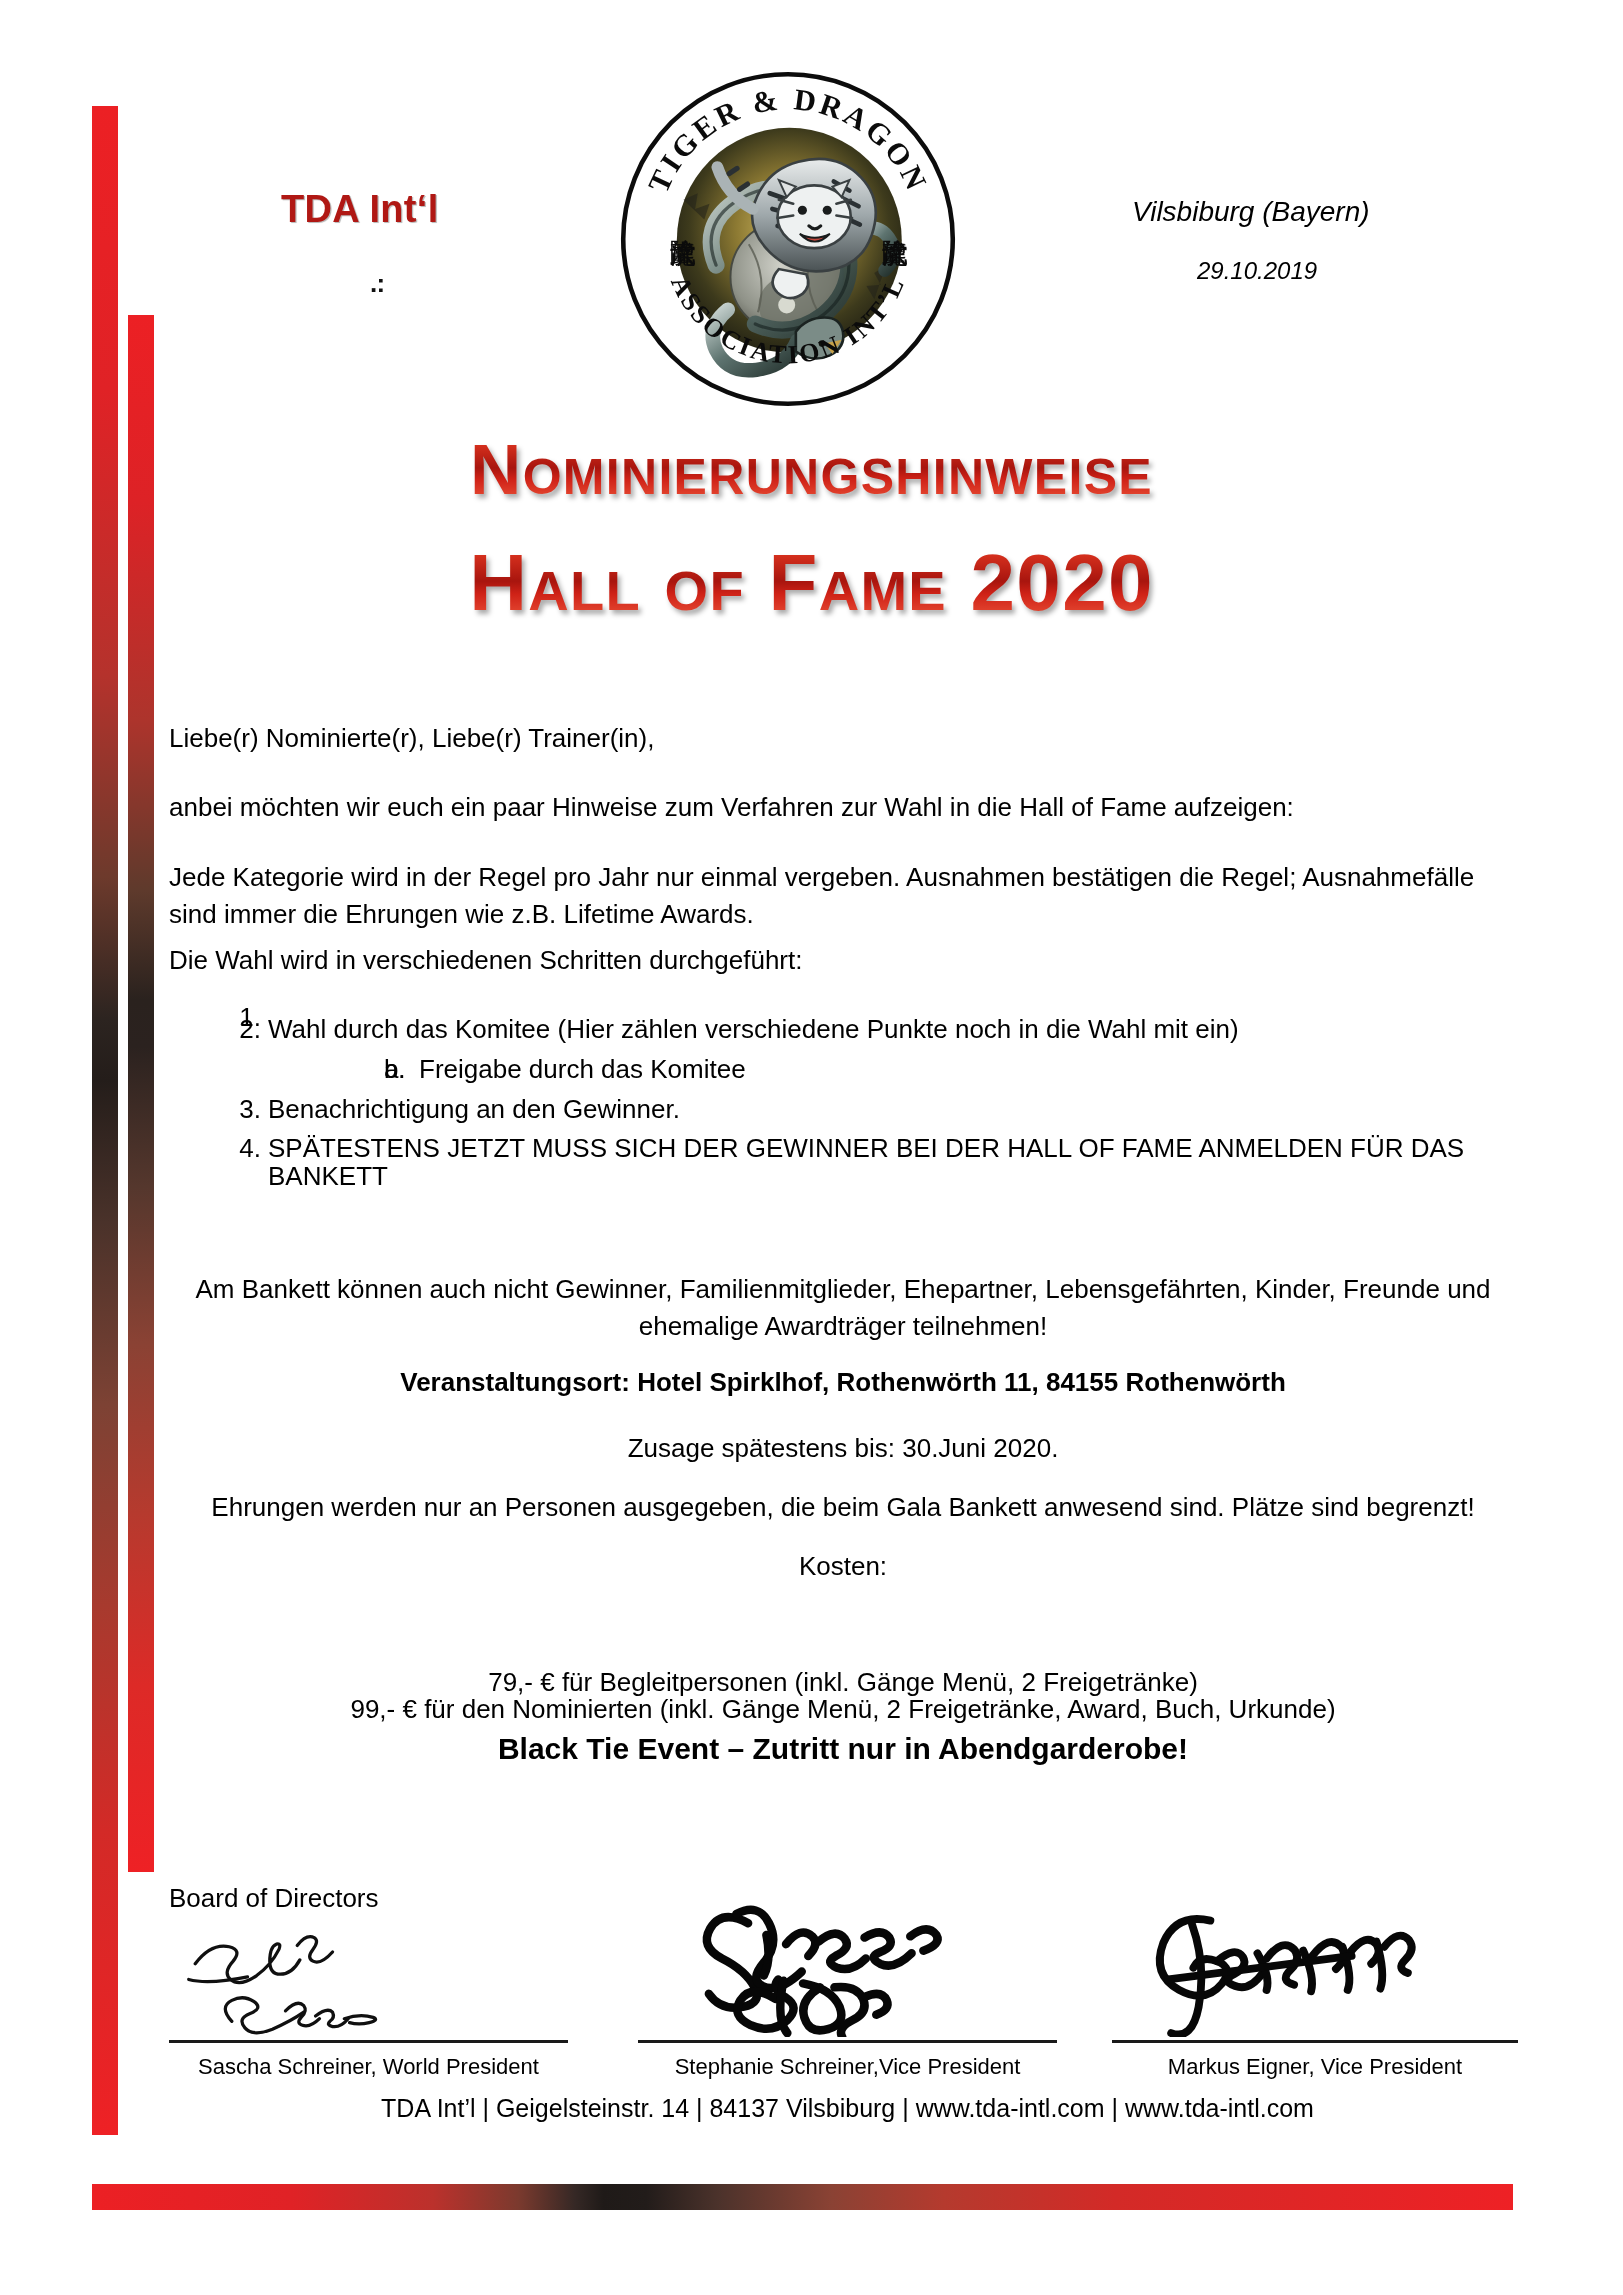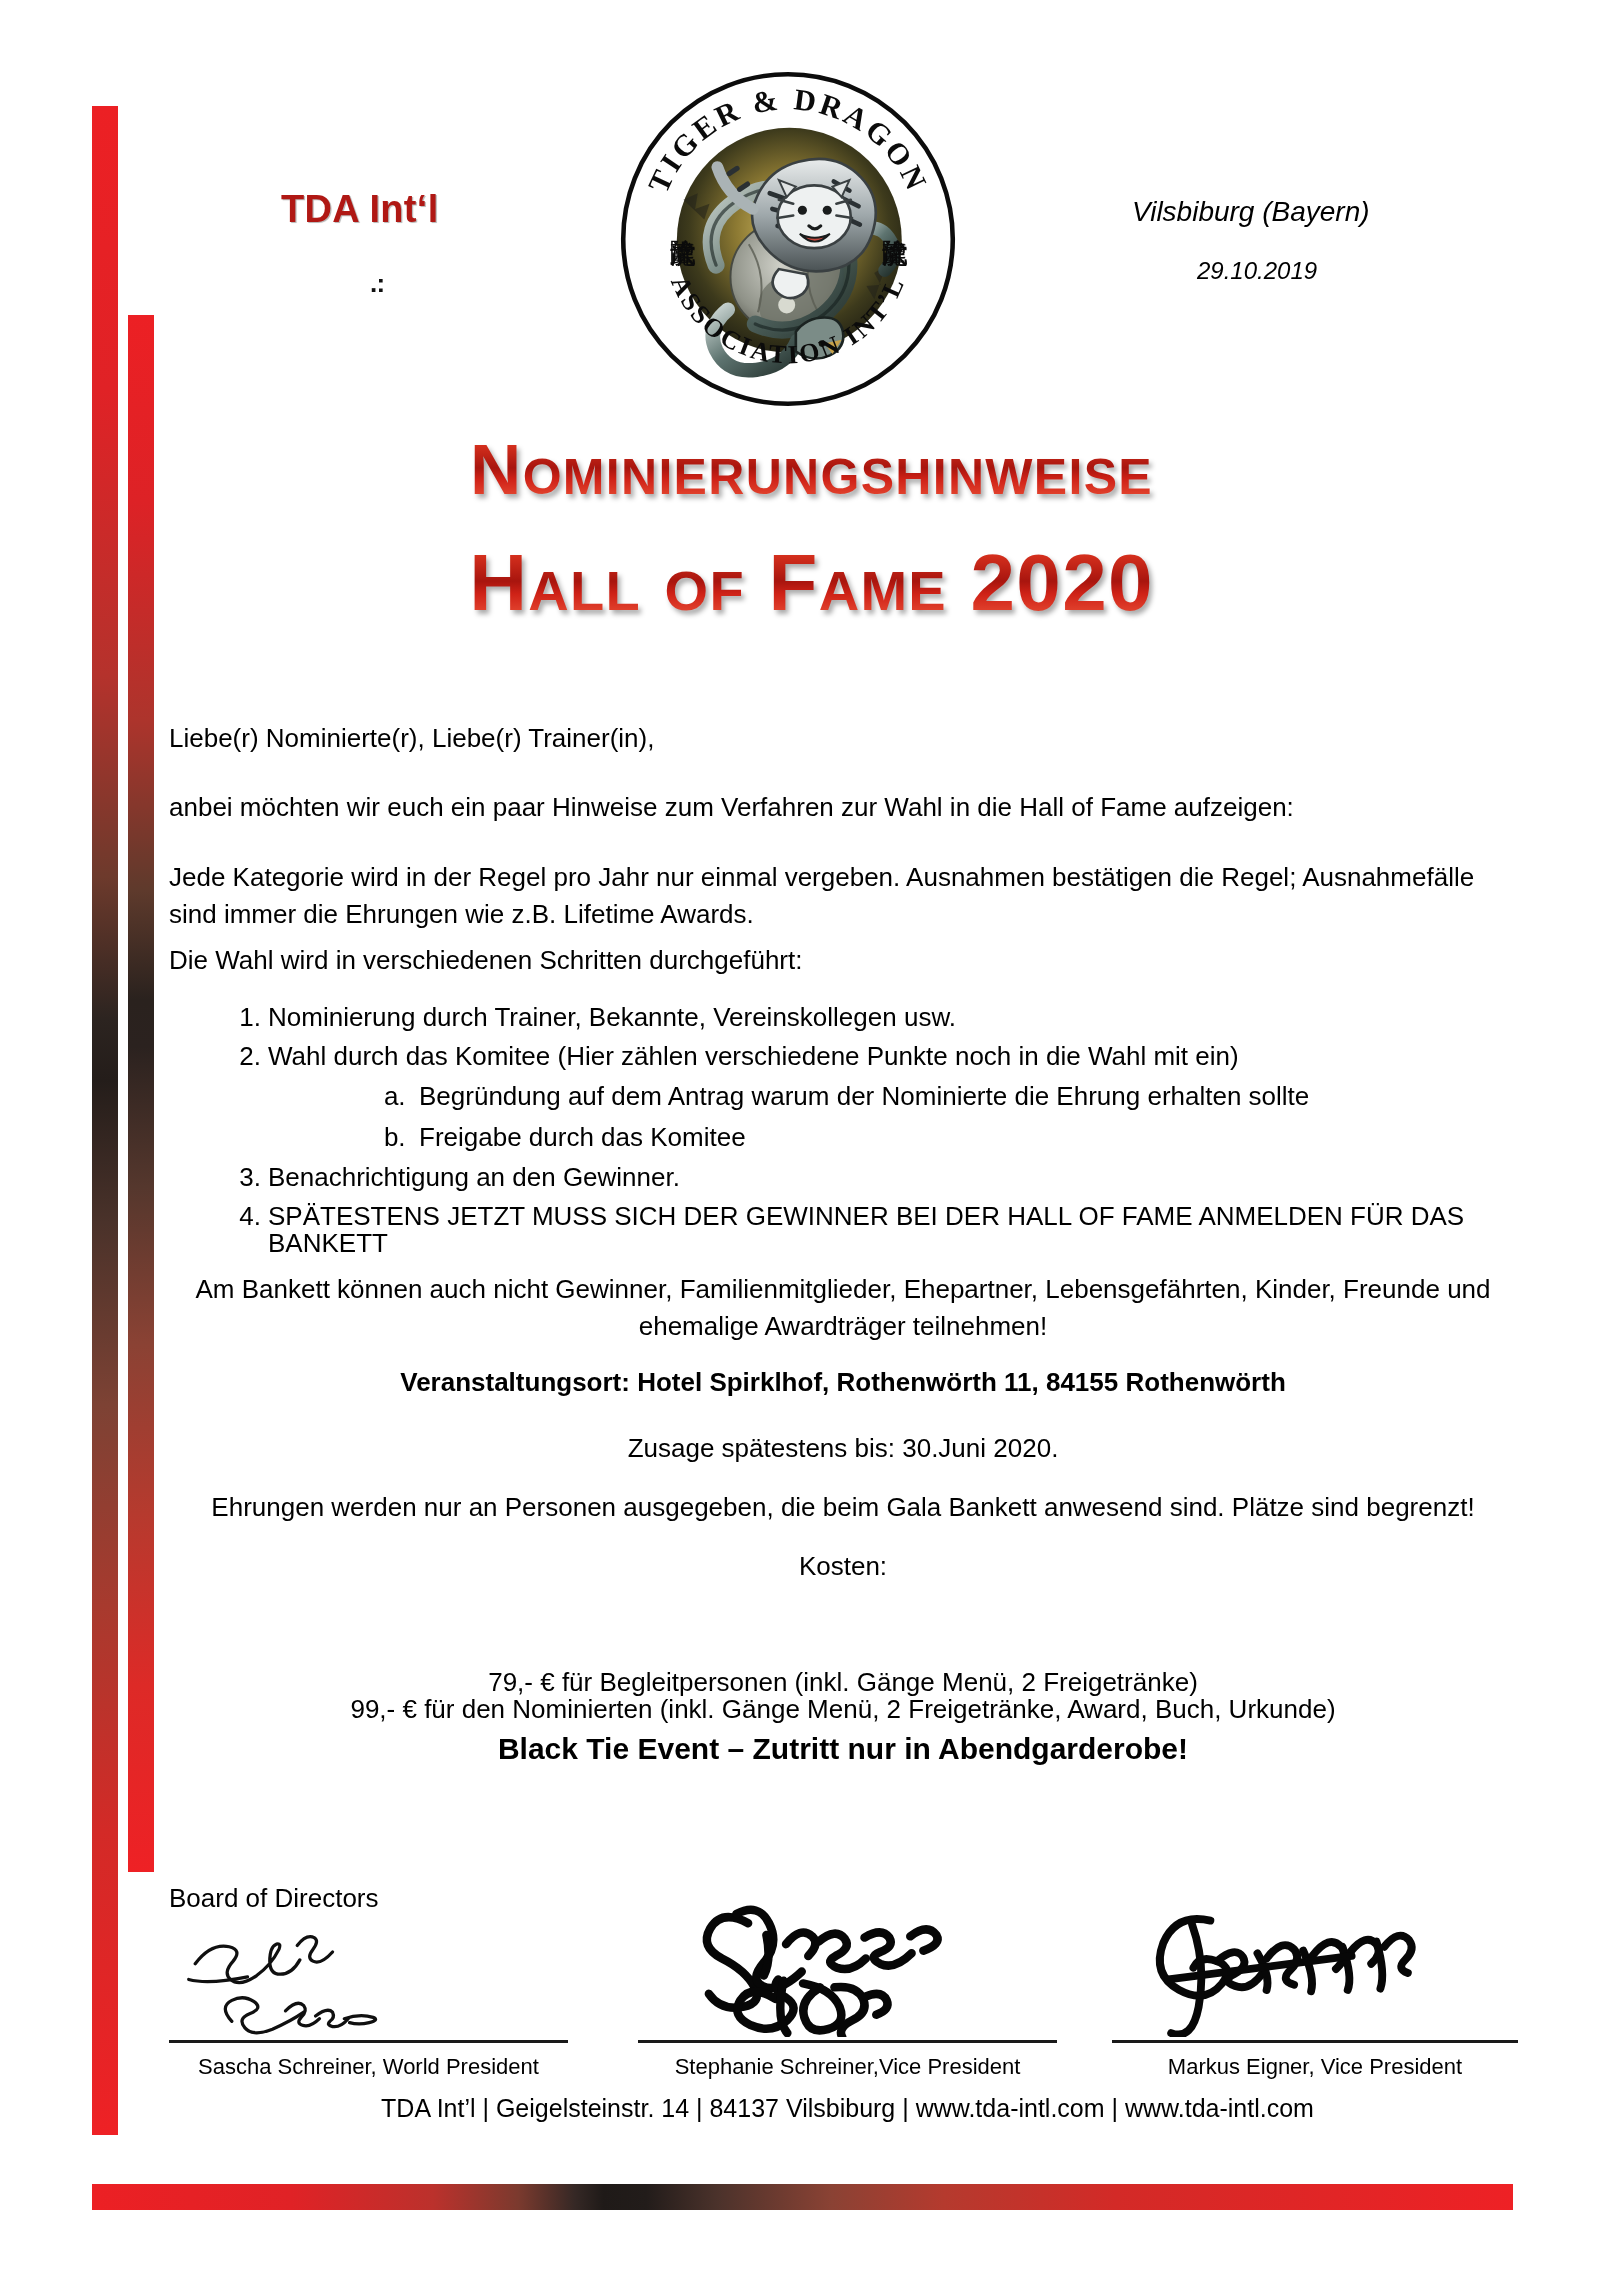--- a/index.html
+++ b/index.html
@@ -351,29 +351,27 @@
 <div class="wa wa-2">Hall of Fame 2020</div>
 
 <div class="body-left" style="top:725px;">Liebe(r) Nominierte(r), Liebe(r) Trainer(in),</div>
 <div class="body-left" style="top:794px;">anbei möchten wir euch ein paar Hinweise zum Verfahren zur Wahl in die Hall of Fame aufzeigen:</div>
 <div class="body-wrap" style="top:851px;margin-top:8px;">Jede Kategorie wird in der Regel pro Jahr nur einmal vergeben. Ausnahmen bestätigen die Regel; Ausnahmefälle sind immer die Ehrungen wie z.B. Lifetime Awards.</div>
 <div class="body-left" style="top:947px;">Die Wahl wird in verschiedenen Schritten durchgeführt:</div>
 
 <div class="olist" style="top:1004px;">
   <div class="oli">
     <span class="num">1.</span>
-    <span>Nominierung durch Trainer, Bekannte, Vereinskollegen usw.</span>
   </div>
   <div class="oli">
     <span class="num">2.</span>
     <span>Wahl durch das Komitee (Hier zählen verschiedene Punkte noch in die Wahl mit ein)</span>
     <div class="sub">
       <div class="sli">
         <span class="num">a.</span>
-        <span>Begründung auf dem Antrag warum der Nominierte die Ehrung erhalten sollte</span>
       </div>
       <div class="sli">
         <span class="num">b.</span>
         <span>Freigabe durch das Komitee</span>
       </div>
     </div>
   </div>
   <div class="oli">
     <span class="num">3.</span>
     <span>Benachrichtigung an den Gewinner.</span>

